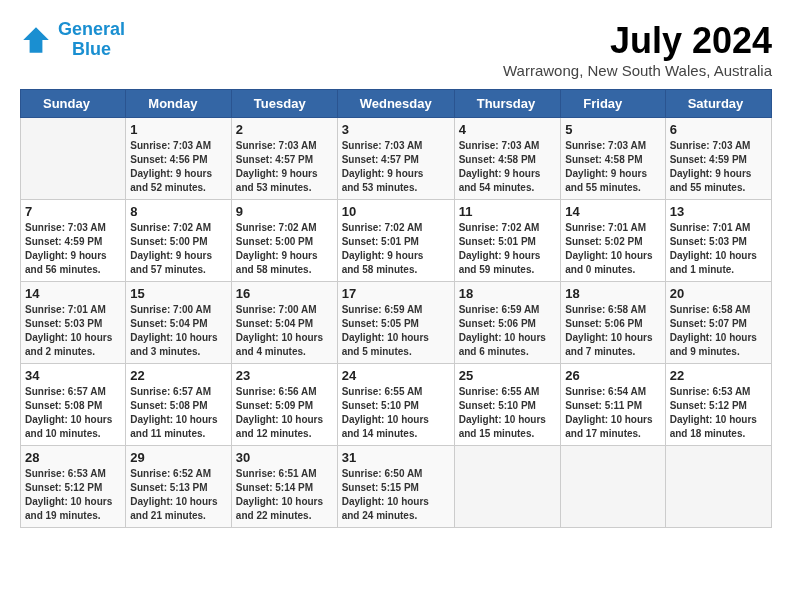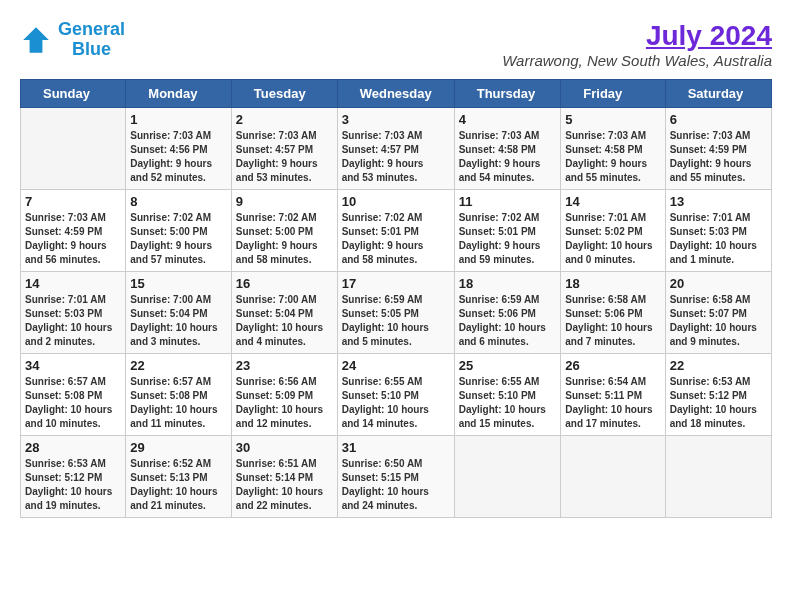--- a/index.html
+++ b/index.html
@@ -32,29 +32,27 @@
       color: #1a8fd1;
     }
     .logo-icon {
       width: 32px;
       height: 32px;
     }
     .title-area {
       text-align: right;
     }
     .month-title {
-      font-size: 28px;
-      font-weight: bold;
-      color: #6d28d9;
-      text-decoration: underline;
+      font-size: 36px;
+      font-weight: bold;
+      color: #000000;
     }
     .location {
       font-size: 15px;
       color: #444;
-      font-style: italic;
     }
     .calendar {
       width: 100%;
       border-collapse: collapse;
       font-size: 11px;
     }
     .calendar thead th {
       background: #3466a5;
       color: #fff;
       padding: 6px 22px;

